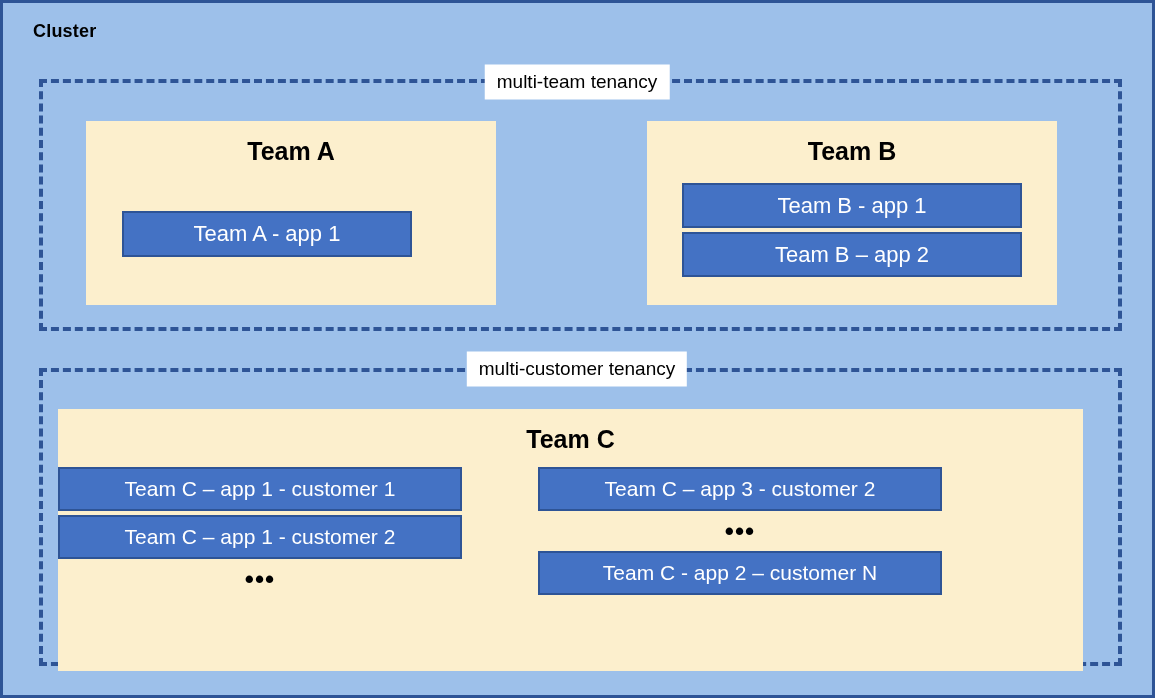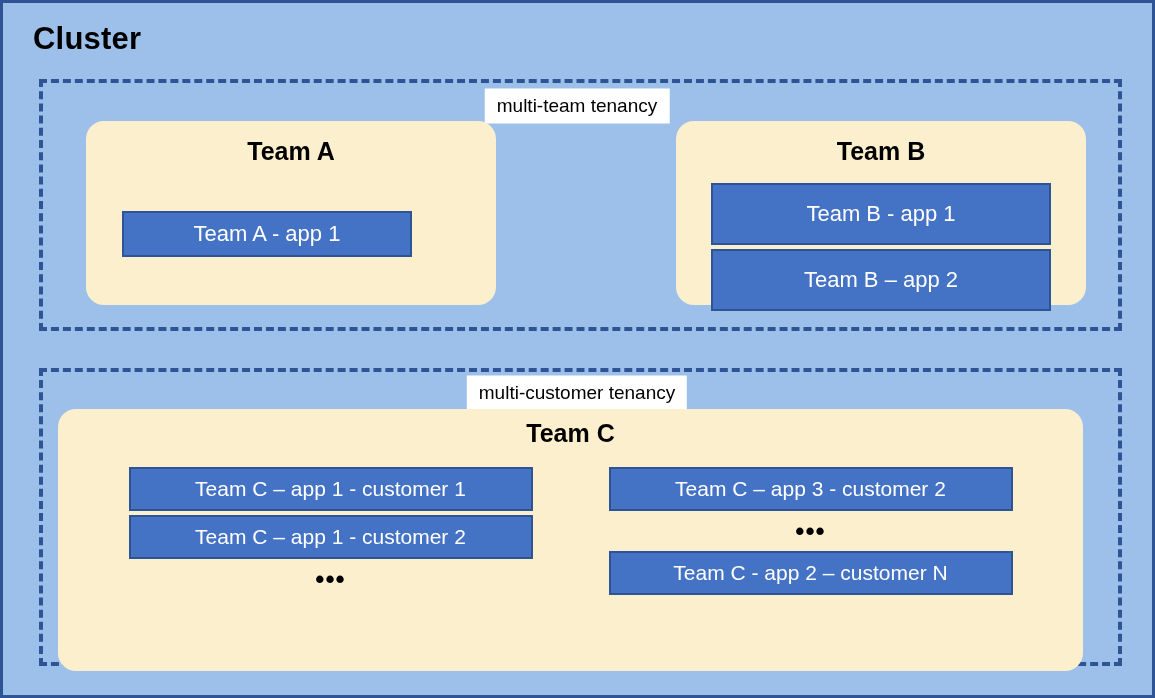--- a/index.html
+++ b/index.html
@@ -19,21 +19,21 @@
     box-sizing: border-box;
     background: #9DC0EA;
     border: 3px solid #2E5496;
     overflow: hidden;
   }
 
   .cluster-title {
     position: absolute;
     left: 30px;
     top: 18px;
-    font-size: 31px;
+    font-size: 18px;
     font-weight: bold;
     color: #000000;
     letter-spacing: 0.2px;
   }
 
   
   .zone {
     position: absolute;
     box-sizing: border-box;
     border: 4px dashed #2E5496;
@@ -53,46 +53,44 @@
 
   .zone-label {
     position: absolute;
     background: #FFFFFF;
     color: #000000;
     font-size: 19px;
     line-height: 1;
     padding: 7px 12px 9px 12px;
     white-space: nowrap;
     transform: translate(-50%, -50%);
-    margin-top: 24px;
   }
   #label-multi-team {
     left: 574px;
     top: 79px;
   }
   #label-multi-customer {
     left: 574px;
     top: 366px;
   }
 
   
   .team {
     position: absolute;
     box-sizing: border-box;
     background: #FCEFCD;
-    border-radius: 18px;
   }
   #team-a {
     left: 83px;
     top: 118px;
     width: 410px;
     height: 184px;
   }
   #team-b {
-    left: 673px;
+    left: 644px;
     top: 118px;
     width: 410px;
     height: 184px;
   }
   #team-c {
     left: 55px;
     top: 406px;
     width: 1025px;
     height: 262px;
   }
@@ -101,21 +99,21 @@
     text-align: center;
     font-size: 25px;
     font-weight: bold;
     color: #000000;
   }
   #team-a .team-title,
   #team-b .team-title {
     margin-top: 16px;
   }
   #team-c .team-title {
-    margin-top: 10px;
+    margin-top: 16px;
   }
 
   
   .app-box {
     box-sizing: border-box;
     background: #4472C4;
     border: 2px solid #2E5496;
     color: #FFFFFF;
     font-size: 22px;
     text-align: center;
@@ -138,34 +136,33 @@
   }
 
   
   #team-b .app-list {
     position: absolute;
     left: 35px;
     top: 62px;
     width: 340px;
   }
   #team-b .app-box {
-    height: 62px;
+    height: 45px;
   }
   #team-b .app-box + .app-box {
     margin-top: 4px;
   }
 
   
   .team-c-columns {
     position: absolute;
     left: 0;
     top: 58px;
     width: 100%;
     display: flex;
-    justify-content: center;
     gap: 76px;
   }
   .team-c-column {
     width: 404px;
   }
   .team-c-column .app-box {
     height: 44px;
     font-size: 21px;
   }
   .team-c-column .app-box + .app-box {

